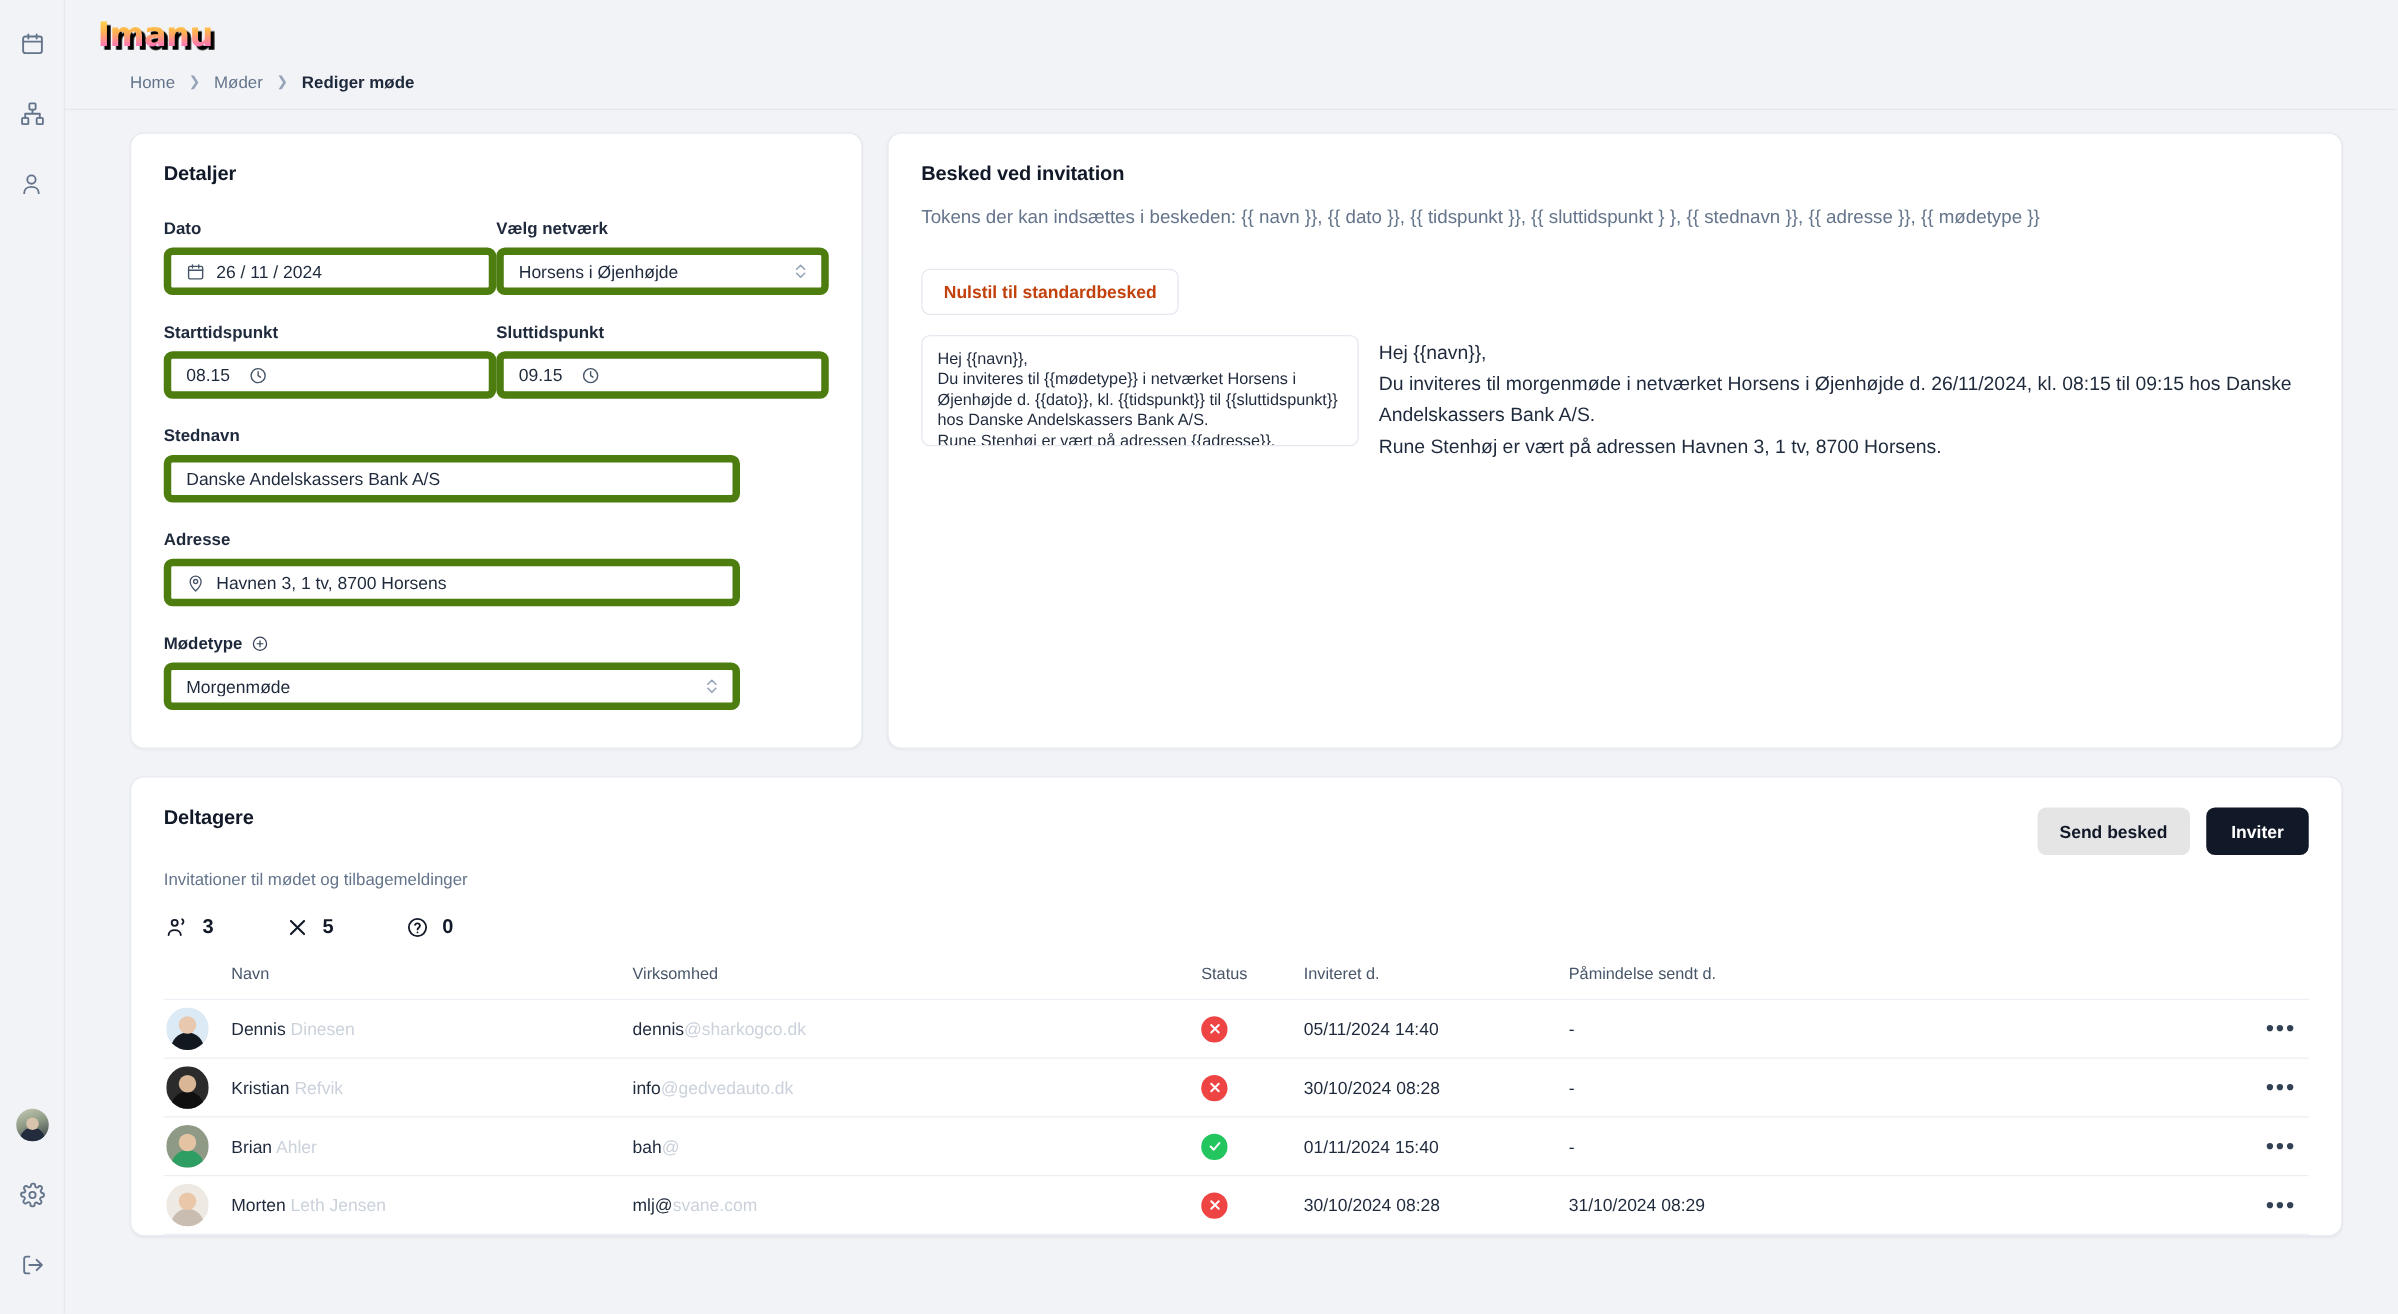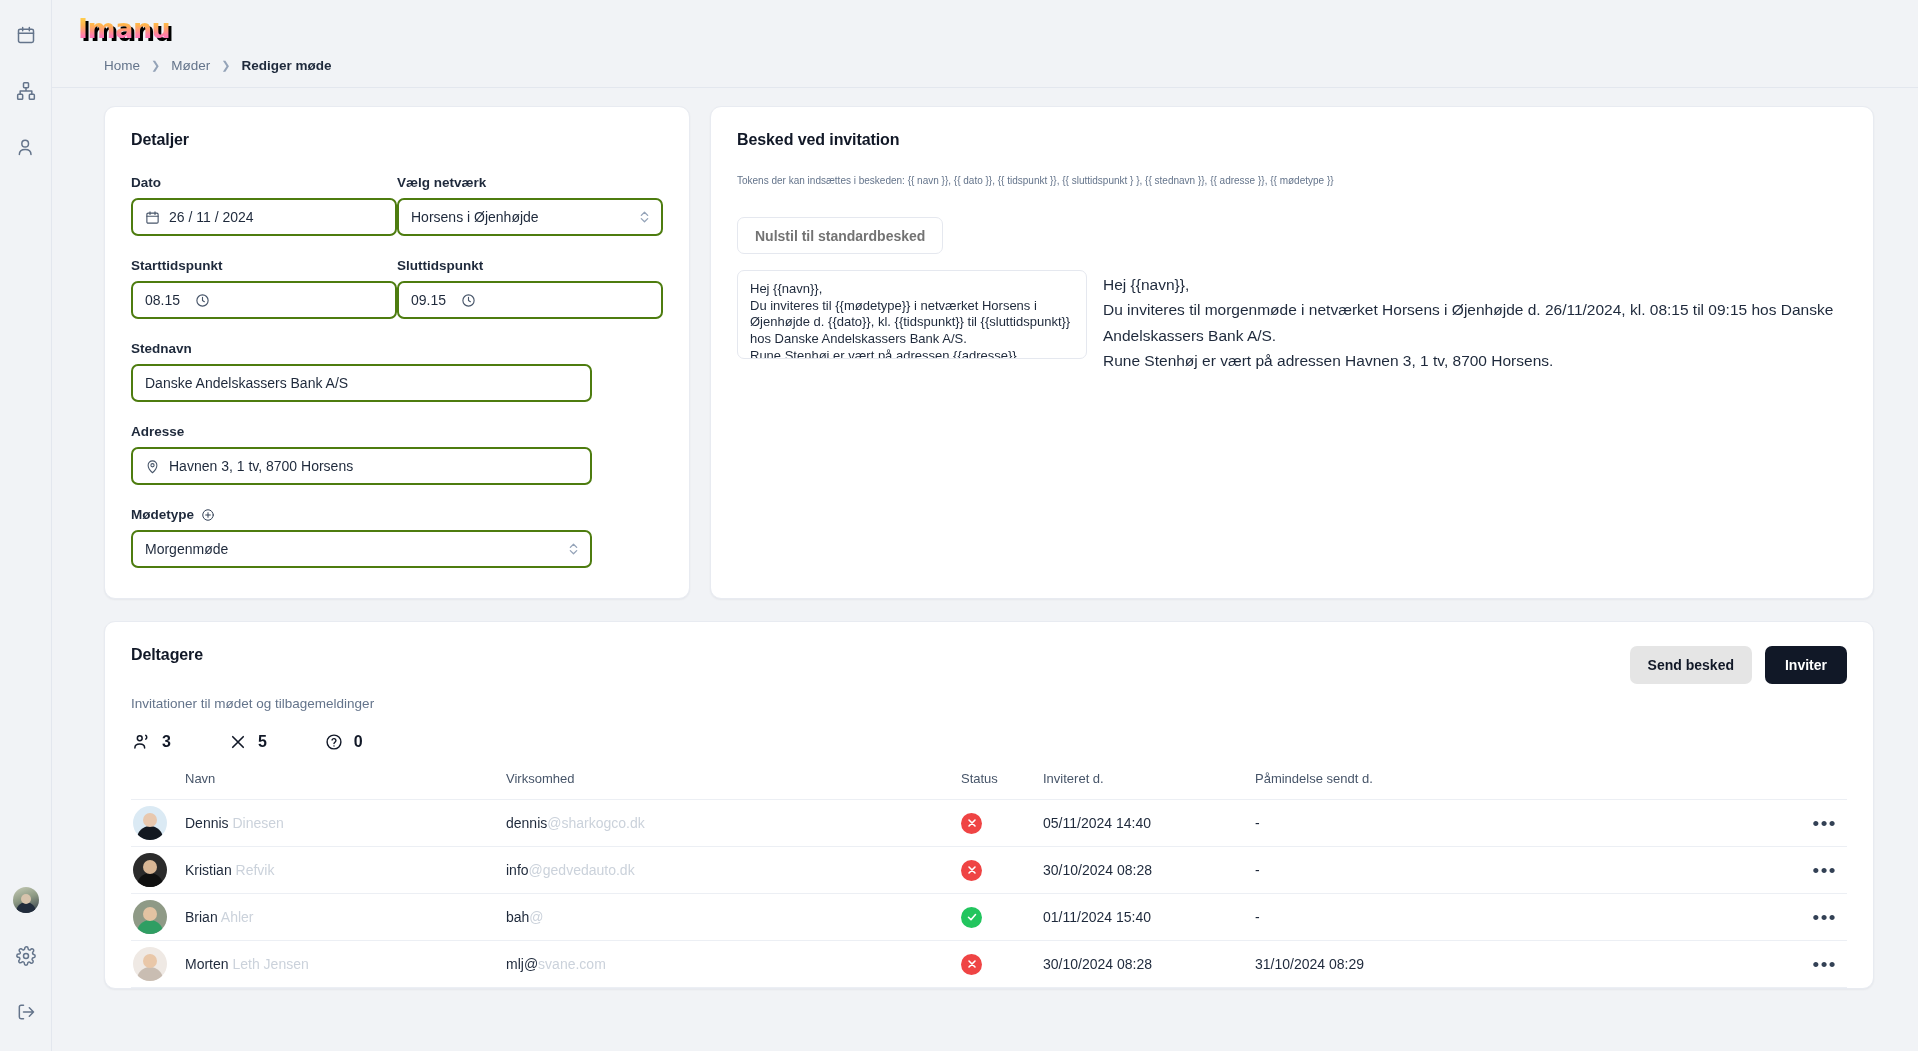--- a/index.html
+++ b/index.html
@@ -85,38 +85,38 @@
 
   .field-label { font-size: 13.5px; font-weight: 700; color: #1e293b; margin: 22px 0 8px 0; display: block; }
   .field-label.first { margin-top: 26px; }
   .label-row { display: flex; align-items: flex-end; gap: 7px; }
 
   .grid2 { display: flex; }
   .grid2 > div { flex: 1 1 0; min-width: 0; }
 
   .input {
     height: 38px; width: 100%;
-    border: 2px solid #4d7c0f; border-radius: 7px; background: #fff;
+    border: 6px solid #4d7c0f; border-radius: 7px; background: #fff;
     display: flex; align-items: center; gap: 9px;
     padding: 0 12px; font-size: 14px; color: #1e293b;
   }
   .input .ico { color: #475569; display: flex; align-items: center; }
   .input .ico svg { width: 15px; height: 15px; display: block; }
   .input .val { white-space: nowrap; overflow: hidden; text-overflow: ellipsis; }
   .input.select { justify-content: space-between; padding-right: 10px; }
   .input .chev { color: #94a3b8; display: flex; }
   .input .chev svg { width: 13px; height: 16px; }
   .time-ico { margin-left: 6px; }
 
-  .hint { font-size: 10px; color: #64748b; margin-top: 24px; line-height: 1.5; }
+  .hint { font-size: 15px; color: #64748b; margin-top: 14px; line-height: 1.5; }
 
   .btn-outline {
     display: inline-flex; align-items: center; justify-content: center;
     height: 37px; padding: 0 17px; border: 1px solid #e5e8ef; border-radius: 7px;
-    background: #fff; font-size: 14px; font-weight: 700; color: #737373; cursor: pointer;
+    background: #fff; font-size: 14px; font-weight: 700; color: #c2410c; cursor: pointer;
     margin-top: 29px;
   }
 
   .msg-row { display: flex; gap: 16px; margin-top: 16px; align-items: flex-start; }
   .textarea {
     width: 350px; flex: 0 0 350px; height: 89px;
     border: 1px solid #e5e8ef; border-radius: 7px;
     padding: 10px 12px 0 12px;
     font-family: "Liberation Sans", sans-serif;
     font-size: 13px; line-height: 1.28; color: #1e293b;

